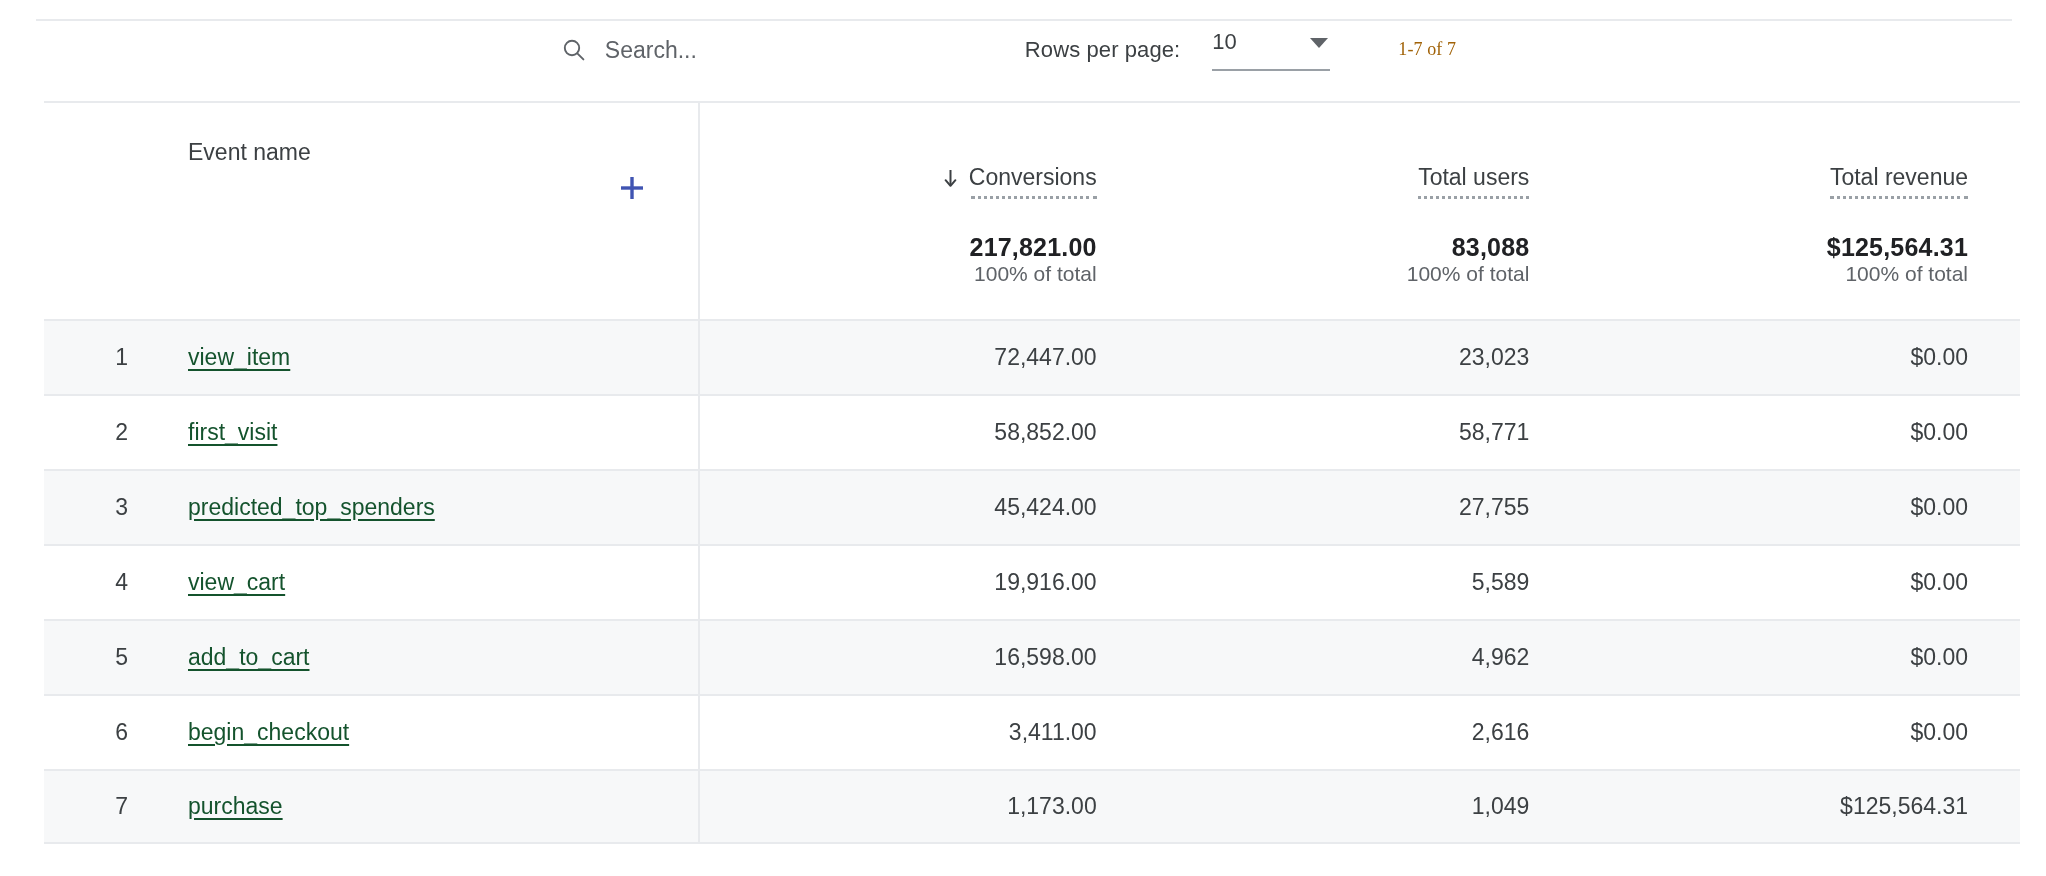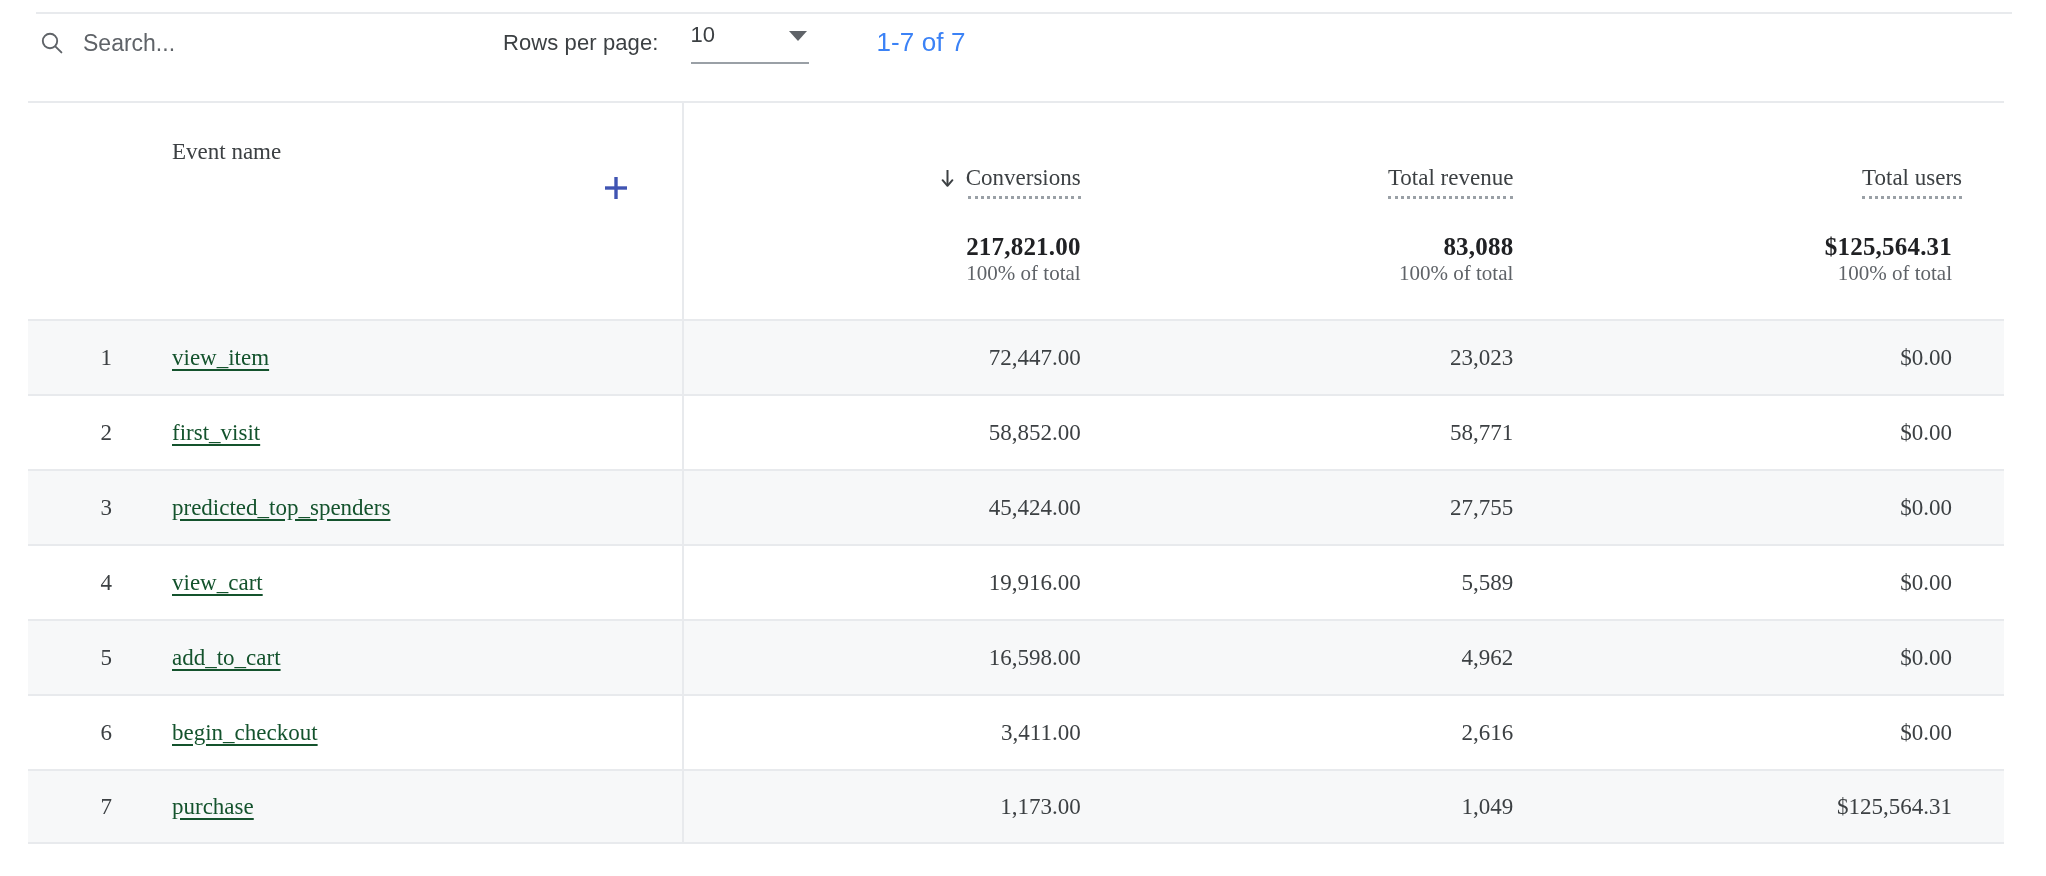--- a/index.html
+++ b/index.html
@@ -19,28 +19,28 @@
     position: relative;
     width: 2046px;
     height: 876px;
     box-sizing: border-box;
   }
 
   
   .toolbar {
     position: absolute;
     left: 36px;
-    top: 12px;
+    top: 19px;
     width: 1976px;
     height: 59px;
     border-top: 2px solid #e8eaed;
     box-sizing: border-box;
     display: flex;
     align-items: center;
-    justify-content: flex-start;
+    justify-content: center;
   }
 
   .search-area {
     display: flex;
     align-items: center;
     gap: 18px;
     padding-left: 3px;
   }
   .search-icon {
     width: 26px;
@@ -94,35 +94,35 @@
   .caret {
     width: 0;
     height: 0;
     border-left: 9px solid transparent;
     border-right: 9px solid transparent;
     border-top: 10px solid #5f6368;
     margin-top: 9px;
     margin-right: 2px;
   }
   .range-label {
-    font-size: 26px;
-    color: #3b82f6;
+    font-size: 18px;
+    color: #a16207;
     margin-left: 52px;
     letter-spacing: 0.1px;
+    font-family: Liberation Serif, serif;
   }
 
   
   .table {
     position: absolute;
-    left: 28px;
+    left: 44px;
     top: 101px;
     width: 1976px;
     border-top: 2px solid #e8eaed;
     box-sizing: border-box;
-    font-family: Liberation Serif, serif;
   }
 
   .row {
     display: flex;
     box-sizing: border-box;
     width: 100%;
   }
 
   
   .cell-index {
@@ -299,32 +299,32 @@
         <div class="cell-metric c1">
           <span class="metric-head with-arrow">
             <svg class="sort-arrow" width="19" height="22" viewBox="0 0 19 22" xmlns="http://www.w3.org/2000/svg">
               <line x1="9.5" y1="3" x2="9.5" y2="18" stroke="#3c4043" stroke-width="2"></line>
               <path d="M4.6 13.2 L9.5 18.8 L14.4 13.2" fill="none" stroke="#3c4043" stroke-width="2" stroke-linecap="round" stroke-linejoin="round"></path>
             </svg>
             <span>Conversions</span>
             <span class="dotted"></span>
           </span>
         </div>
+        <div class="cell-metric c2">
+          <span class="metric-head">
+            <span>Total users</span>
+            <span class="dotted"></span>
+          </span>
+        </div>
         <div class="cell-metric c3">
           <span class="metric-head">
             <span>Total revenue</span>
             <span class="dotted"></span>
           </span>
         </div>
-        <div class="cell-metric c2">
-          <span class="metric-head">
-            <span>Total users</span>
-            <span class="dotted"></span>
-          </span>
-        </div>
       </div>
     </div>
 
     <div class="row totals-row">
       <div class="left-block">
         <div class="cell-index"></div>
         <div class="cell-dim"></div>
       </div>
       <div class="metrics-block">
         <div class="cell-metric c1">

